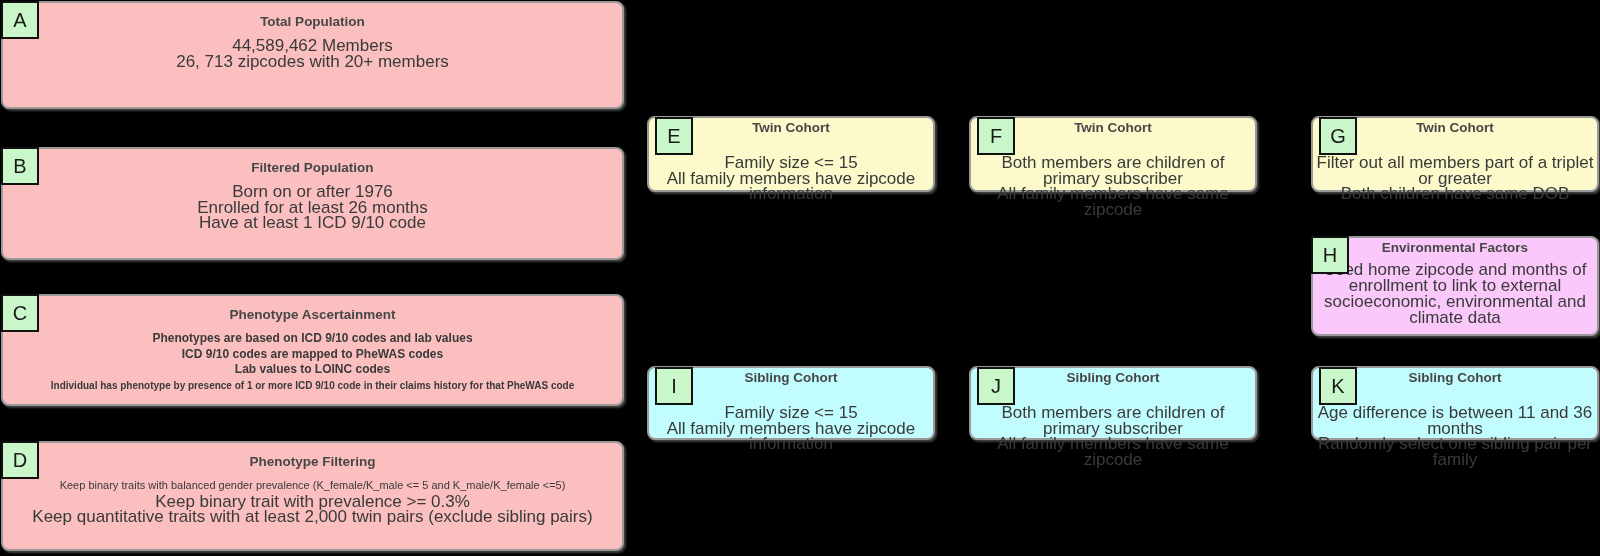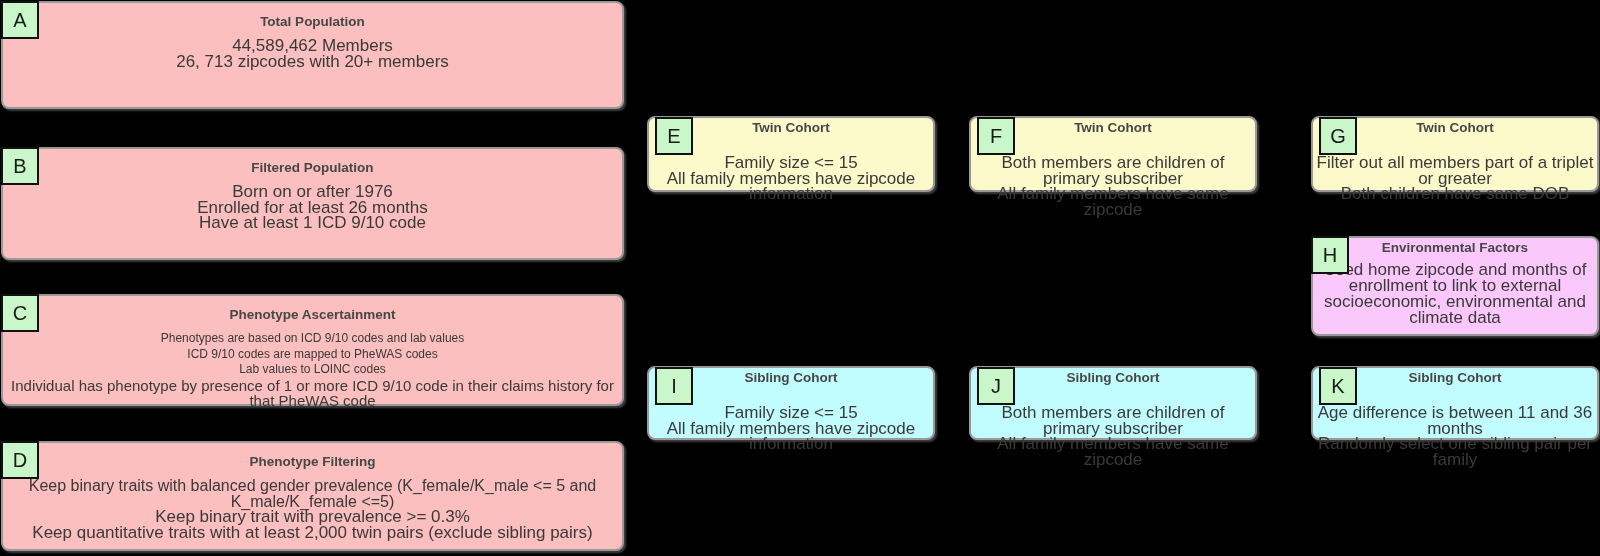--- a/index.html
+++ b/index.html
@@ -23,23 +23,23 @@
     display:flex;align-items:center;justify-content:center;
     font-size:20px;color:#1a1a1a;z-index:2;
   }
   .badge-corner{left:-2px;top:-2px;}
   .badge-inset{left:6px;top:-1px;}
   .title{font-weight:bold;font-size:13.5px;color:#474747;margin-top:11px;text-align:center;}
   .body{margin-top:9px;}
   .small .title{margin-top:2px;}
   .small .body{margin-top:20px;}
   .line{font-size:17px;line-height:15.5px;color:#3a3a3a;}
-  .nC .line{font-size:12px;}
-  .nC .line.long{font-size:15px;}
-  .nD .line.long{font-size:16px;}
+  .nC .line{font-size:12px;font-weight:bold;}
+  .nC .line.long{font-size:10px;}
+  .nD .line.long{font-size:11px;}
   .nH .body{margin-top:7px;padding:0 8px;}
   .nH .line{line-height:16px;}
   
   .nA{left:1px;top:1px;width:623px;height:108px;}
   .nB{left:1px;top:147px;width:623px;height:113px;}
   .nC{left:1px;top:294px;width:623px;height:112px;}
   .nD{left:1px;top:441px;width:623px;height:110px;}
   .nE{left:647px;top:116px;width:288px;height:76px;}
   .nF{left:969px;top:116px;width:288px;height:76px;}
   .nG{left:1311px;top:116px;width:288px;height:76px;}

